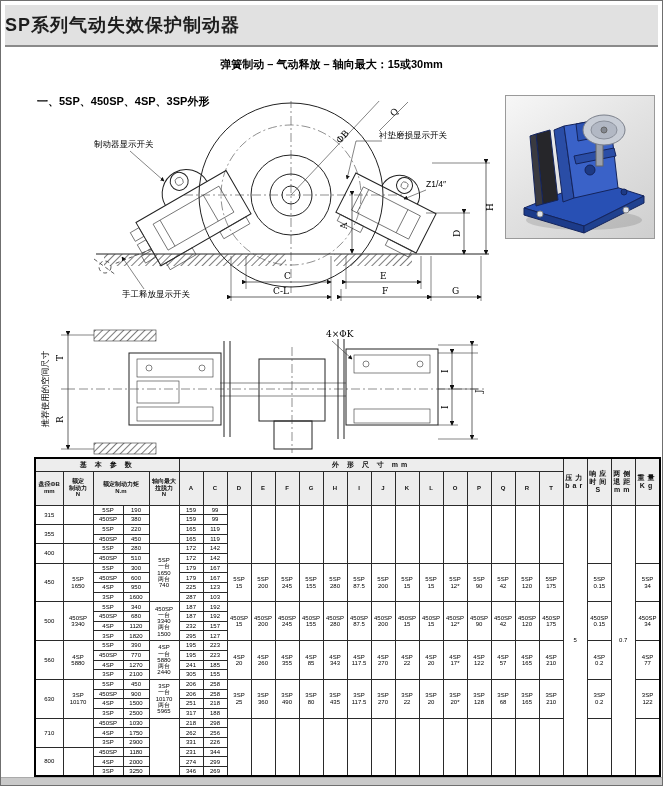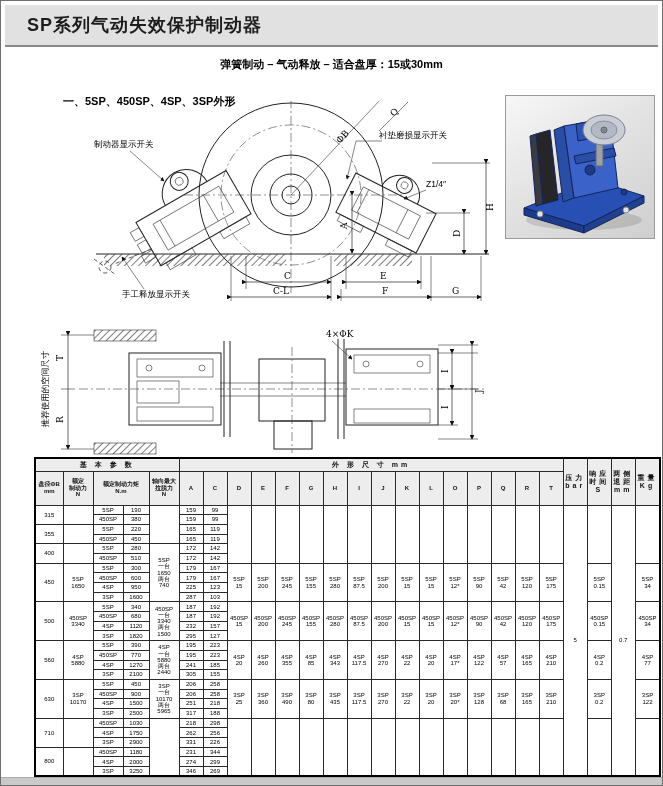--- a/index.html
+++ b/index.html
@@ -1,23 +1,23 @@
 <!DOCTYPE html>
 <html><head>
 <meta charset="utf-8">
 <style>
   html,body{margin:0;padding:0;background:#f0f0f0;}
   .page{position:relative;width:663px;height:786px;background:#ffffff;border:1px solid #6f6f6f;
         box-sizing:border-box;overflow:hidden;font-family:"Liberation Sans","DejaVu Sans",sans-serif;color:#111;}
   .titlebar{position:absolute;left:4px;top:4px;right:4px;height:40px;background:#e1e1e1;
             border-bottom:2px solid #8a8a8a;}
-  .titlebar .t{font-size:18px;font-weight:bold;color:#1d1d1d;line-height:40px;padding-left:22px;letter-spacing:1px;}
+  .titlebar .t{font-size:18px;font-weight:bold;color:#1d1d1d;line-height:40px;letter-spacing:1px;}
   .subtitle{position:absolute;top:56px;left:0;width:100%;text-align:center;font-size:11px;font-weight:bold;color:#000;}
   .sec{position:absolute;font-size:11px;font-weight:bold;color:#000;}
-  .sec1{left:36px;top:93px;margin-left:26px;}
+  .sec1{left:36px;top:93px;}
   .sec2{left:33px;top:440px;}
   svg.drawing{position:absolute;left:33px;top:100px;}
   .photo{position:absolute;left:504px;top:94px;width:150px;height:144px;border:1px solid #9a9a9a;
          background:linear-gradient(145deg,#f7f7f7 0%,#e3e3e3 45%,#cfcfcf 100%);box-sizing:border-box;}
   .footbar{position:absolute;left:0;right:0;bottom:0;height:7px;background:#c9c9c9;border-top:1px solid #aaa;}
 
   
   .ln{stroke:#222;fill:none;stroke-width:1;}
   .thin{stroke:#333;fill:none;stroke-width:.6;}
   .cl{stroke:#444;fill:none;stroke-width:.6;stroke-dasharray:9 3 2 3;}
@@ -45,21 +45,21 @@
 </style>
 </head>
 <body>
 
 <div class="page">
 
   <div class="titlebar">
     <div class="t">SP系列气动失效保护制动器</div>
   </div>
 
-  <div class="subtitle">弹簧制动 – 气动释放 – 适合盘厚：15或30mm</div>
+  <div class="subtitle">弹簧制动 – 气动释放 – 轴向最大：15或30mm</div>
 
   <div class="sec sec1">一、5SP、450SP、4SP、3SP外形</div>
 
   <svg class="drawing" width="470" height="356" viewBox="0 0 470 356">
     <defs>
       <marker id="mA" markerWidth="7" markerHeight="7" refX="6" refY="3.5" orient="auto">
         <path d="M0,0 L7,3.5 L0,7 z" fill="#111"></path>
       </marker>
       <pattern id="ht" width="5" height="5" patternUnits="userSpaceOnUse" patternTransform="rotate(45)">
         <line x1="0" y1="0" x2="0" y2="5" stroke="#444" stroke-width="1.4"></line>

